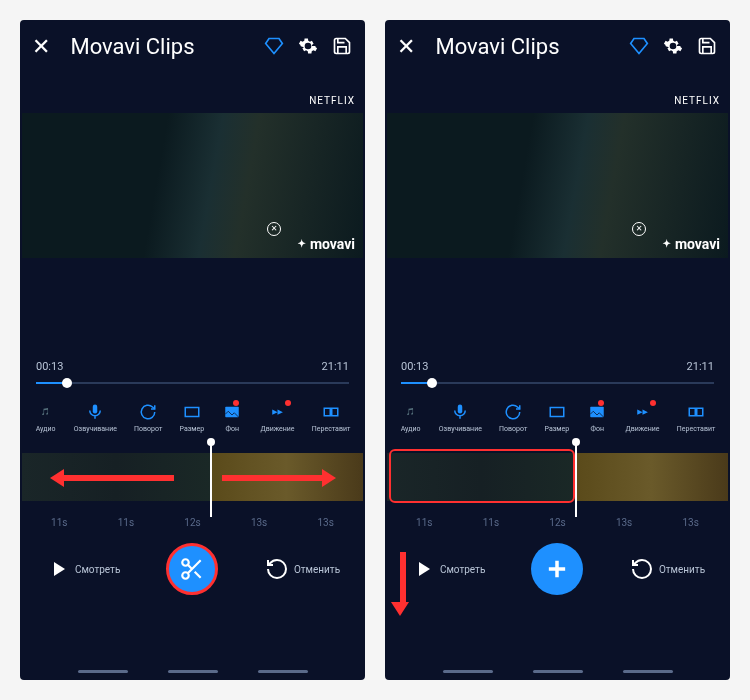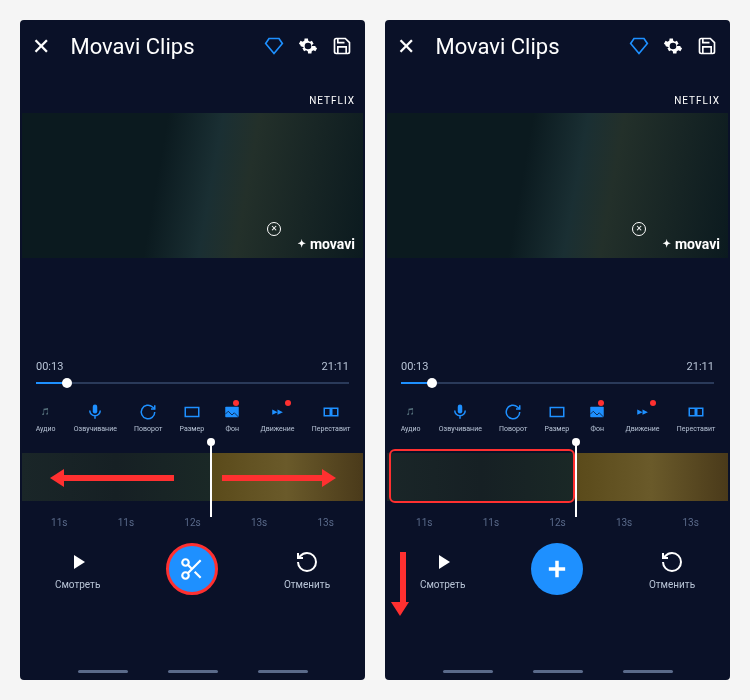--- a/index.html
+++ b/index.html
@@ -64,21 +64,21 @@
   .cursor-line { position:absolute; top:-6px; bottom:-6px; width:2px; background:#fff; left:55%; }
   .cursor-line::before { content:''; position:absolute; top:-3px; left:-3px; width:8px; height:8px; background:#fff; border-radius:50%; }
   .arrow { position:absolute; top:22px; height:18px; display:flex; align-items:center; }
   .arrow-shaft { height:6px; background:#ff3030; }
   .arrow-head { width:0; height:0; border-top:9px solid transparent; border-bottom:9px solid transparent; }
 
   .ruler { display:flex; justify-content:space-around; color:#5a6a8a; font-size:10px; padding:0 4px; position:relative; height:14px; }
   .ruler span { position:relative; }
 
   .actions { display:flex; justify-content:space-around; align-items:center; padding:12px 0 8px; }
-  .act { display:flex; flex-direction:column; align-items:center; gap:4px; color:#b8c4d6; font-size:10px; cursor:pointer; }
+  .act { display:flex; flex-direction:row; align-items:center; gap:4px; color:#b8c4d6; font-size:10px; cursor:pointer; }
   .act-ico { width:26px; height:26px; display:flex; align-items:center; justify-content:center; color:#fff; }
   .center-btn { width:52px; height:52px; border-radius:50%; display:flex; align-items:center; justify-content:center; cursor:pointer; }
   .btn-cut { background:#1e90ff; border:3px solid #ff3030; }
   .btn-add { background:#1e90ff; }
   .navbar { height:10px; display:flex; justify-content:center; gap:40px; align-items:center; margin-top:auto; padding-bottom:4px;}
   .navseg { width:50px; height:3px; background:#5a6a8a; border-radius:2px; }
 
   .down-arrow { position:absolute; left:10px; top:530px; }
   .down-arrow .shaft { width:6px; height:50px; background:#ff3030; margin:0 auto; }
   .down-arrow .head { width:0; height:0; border-left:9px solid transparent; border-right:9px solid transparent; border-top:14px solid #ff3030; margin-left:-6px; }

